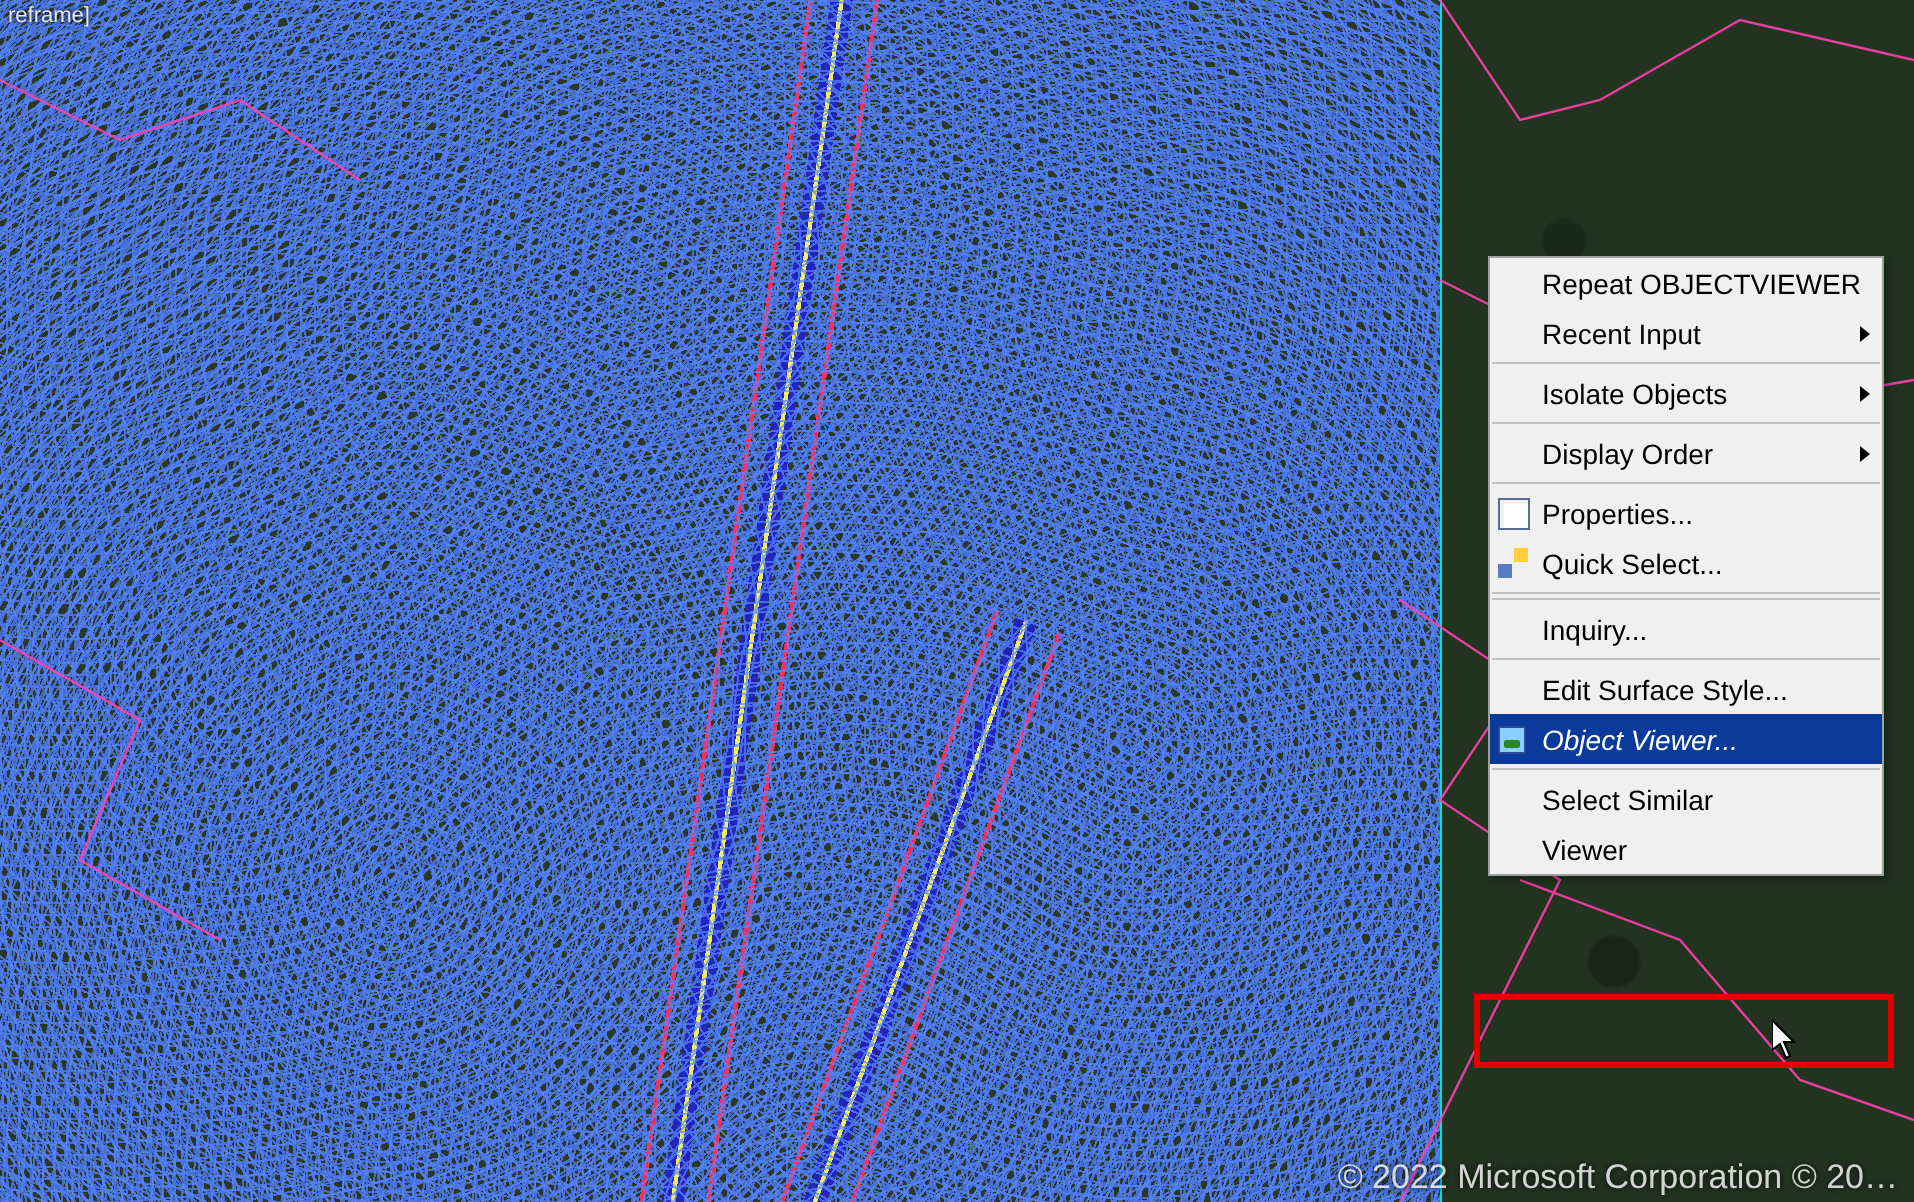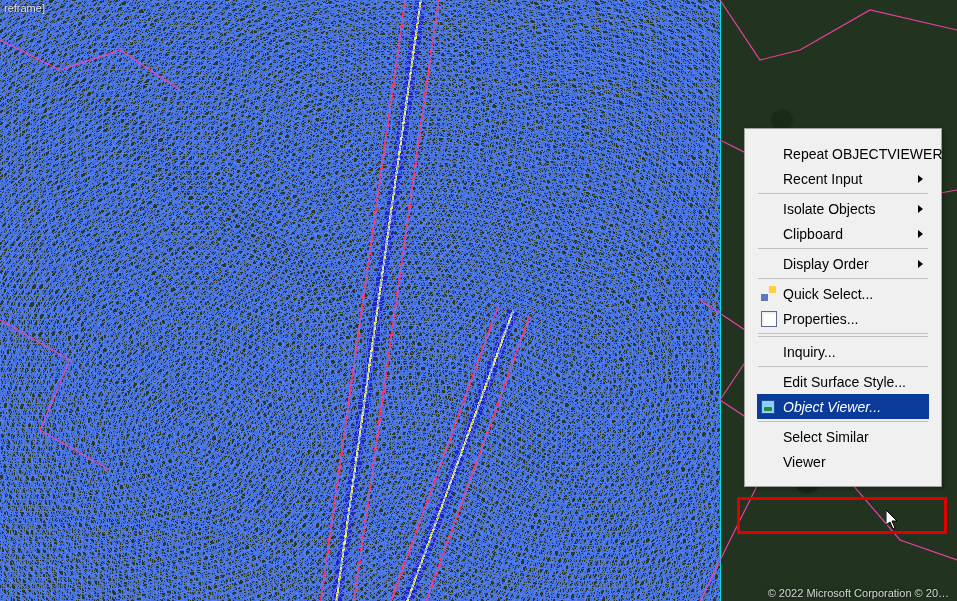--- a/index.html
+++ b/index.html
@@ -97,36 +97,36 @@
     position: absolute;
     top: 2px; left: 4px;
     color: #e8e8e8;
     font-size: 11px;
     text-shadow: 0 0 2px #000;
   }
   .copyright {
     position: absolute;
     bottom: 2px; right: 8px;
     color: #f0f0f0;
-    font-size: 11px;
+    font-size: 17px;
     text-shadow: 0 0 3px #000;
     opacity: 0.85;
     white-space: nowrap;
   }
 
   
   .context-menu {
     position: absolute;
     top: 128px;
     left: 744px;
     width: 198px;
     background: #f0f0f0;
     border: 1px solid #a0a0a0;
     box-shadow: 2px 2px 4px rgba(0,0,0,0.3);
-    padding: 12px;
+    padding: 0;
     box-sizing: border-box;
   }
   .menu-item {
     display: flex;
     align-items: center;
     height: 25px;
     padding: 0 4px 0 26px;
     position: relative;
     color: #000;
     cursor: default;
@@ -243,41 +243,37 @@
     <span>Recent Input</span>
     <span class="submenu-arrow"></span>
   </div>
 
   <div class="menu-sep"></div>
 
   <div class="menu-item">
     <span>Isolate Objects</span>
     <span class="submenu-arrow"></span>
   </div>
-  <div class="menu-item">
-    <span>Clipboard</span>
-    <span class="submenu-arrow"></span>
-  </div>
 
   <div class="menu-sep"></div>
 
   <div class="menu-item">
     <span>Display Order</span>
     <span class="submenu-arrow"></span>
   </div>
 
   <div class="menu-sep"></div>
 
   <div class="menu-item">
+    <span class="icon props"></span>
+    <span>Properties...</span>
+  </div>
+  <div class="menu-item">
     <span class="icon qselect"></span>
     <span>Quick Select...</span>
-  </div>
-  <div class="menu-item">
-    <span class="icon props"></span>
-    <span>Properties...</span>
   </div>
 
   <div class="menu-sep"></div>
 
 
   <div class="menu-sep"></div>
 
   <div class="menu-item">
     <span>Inquiry...</span>
   </div>

